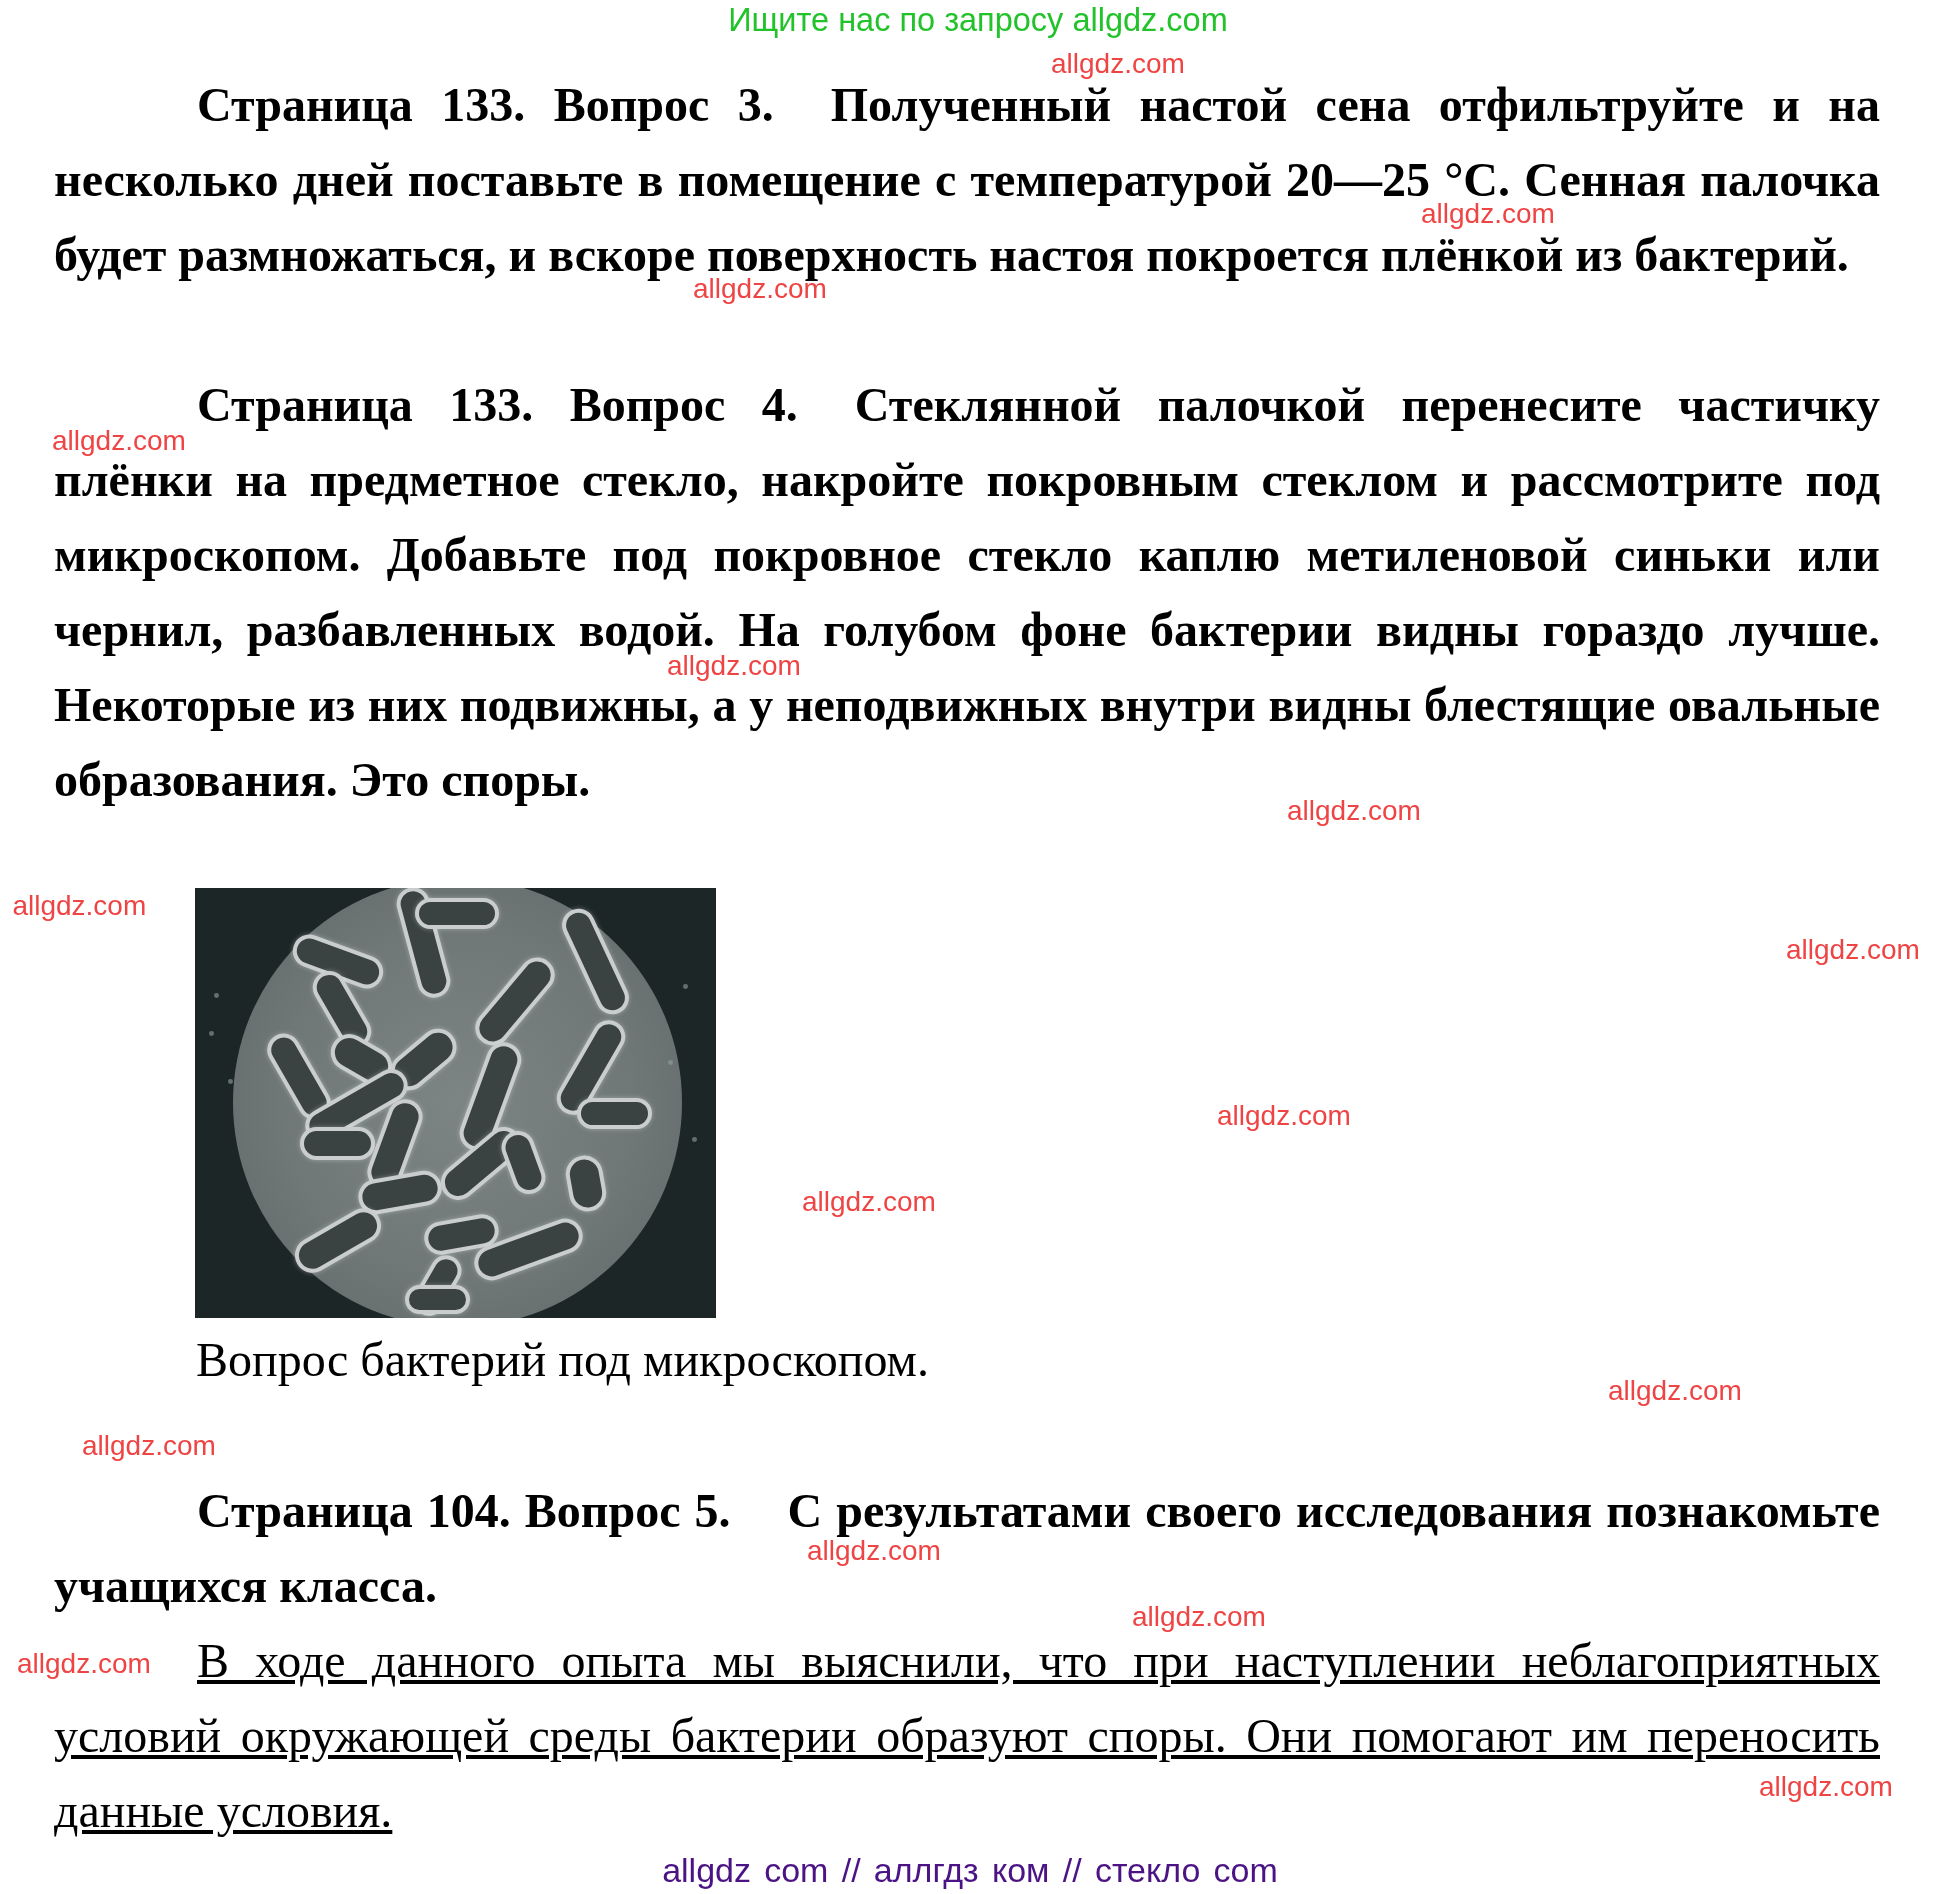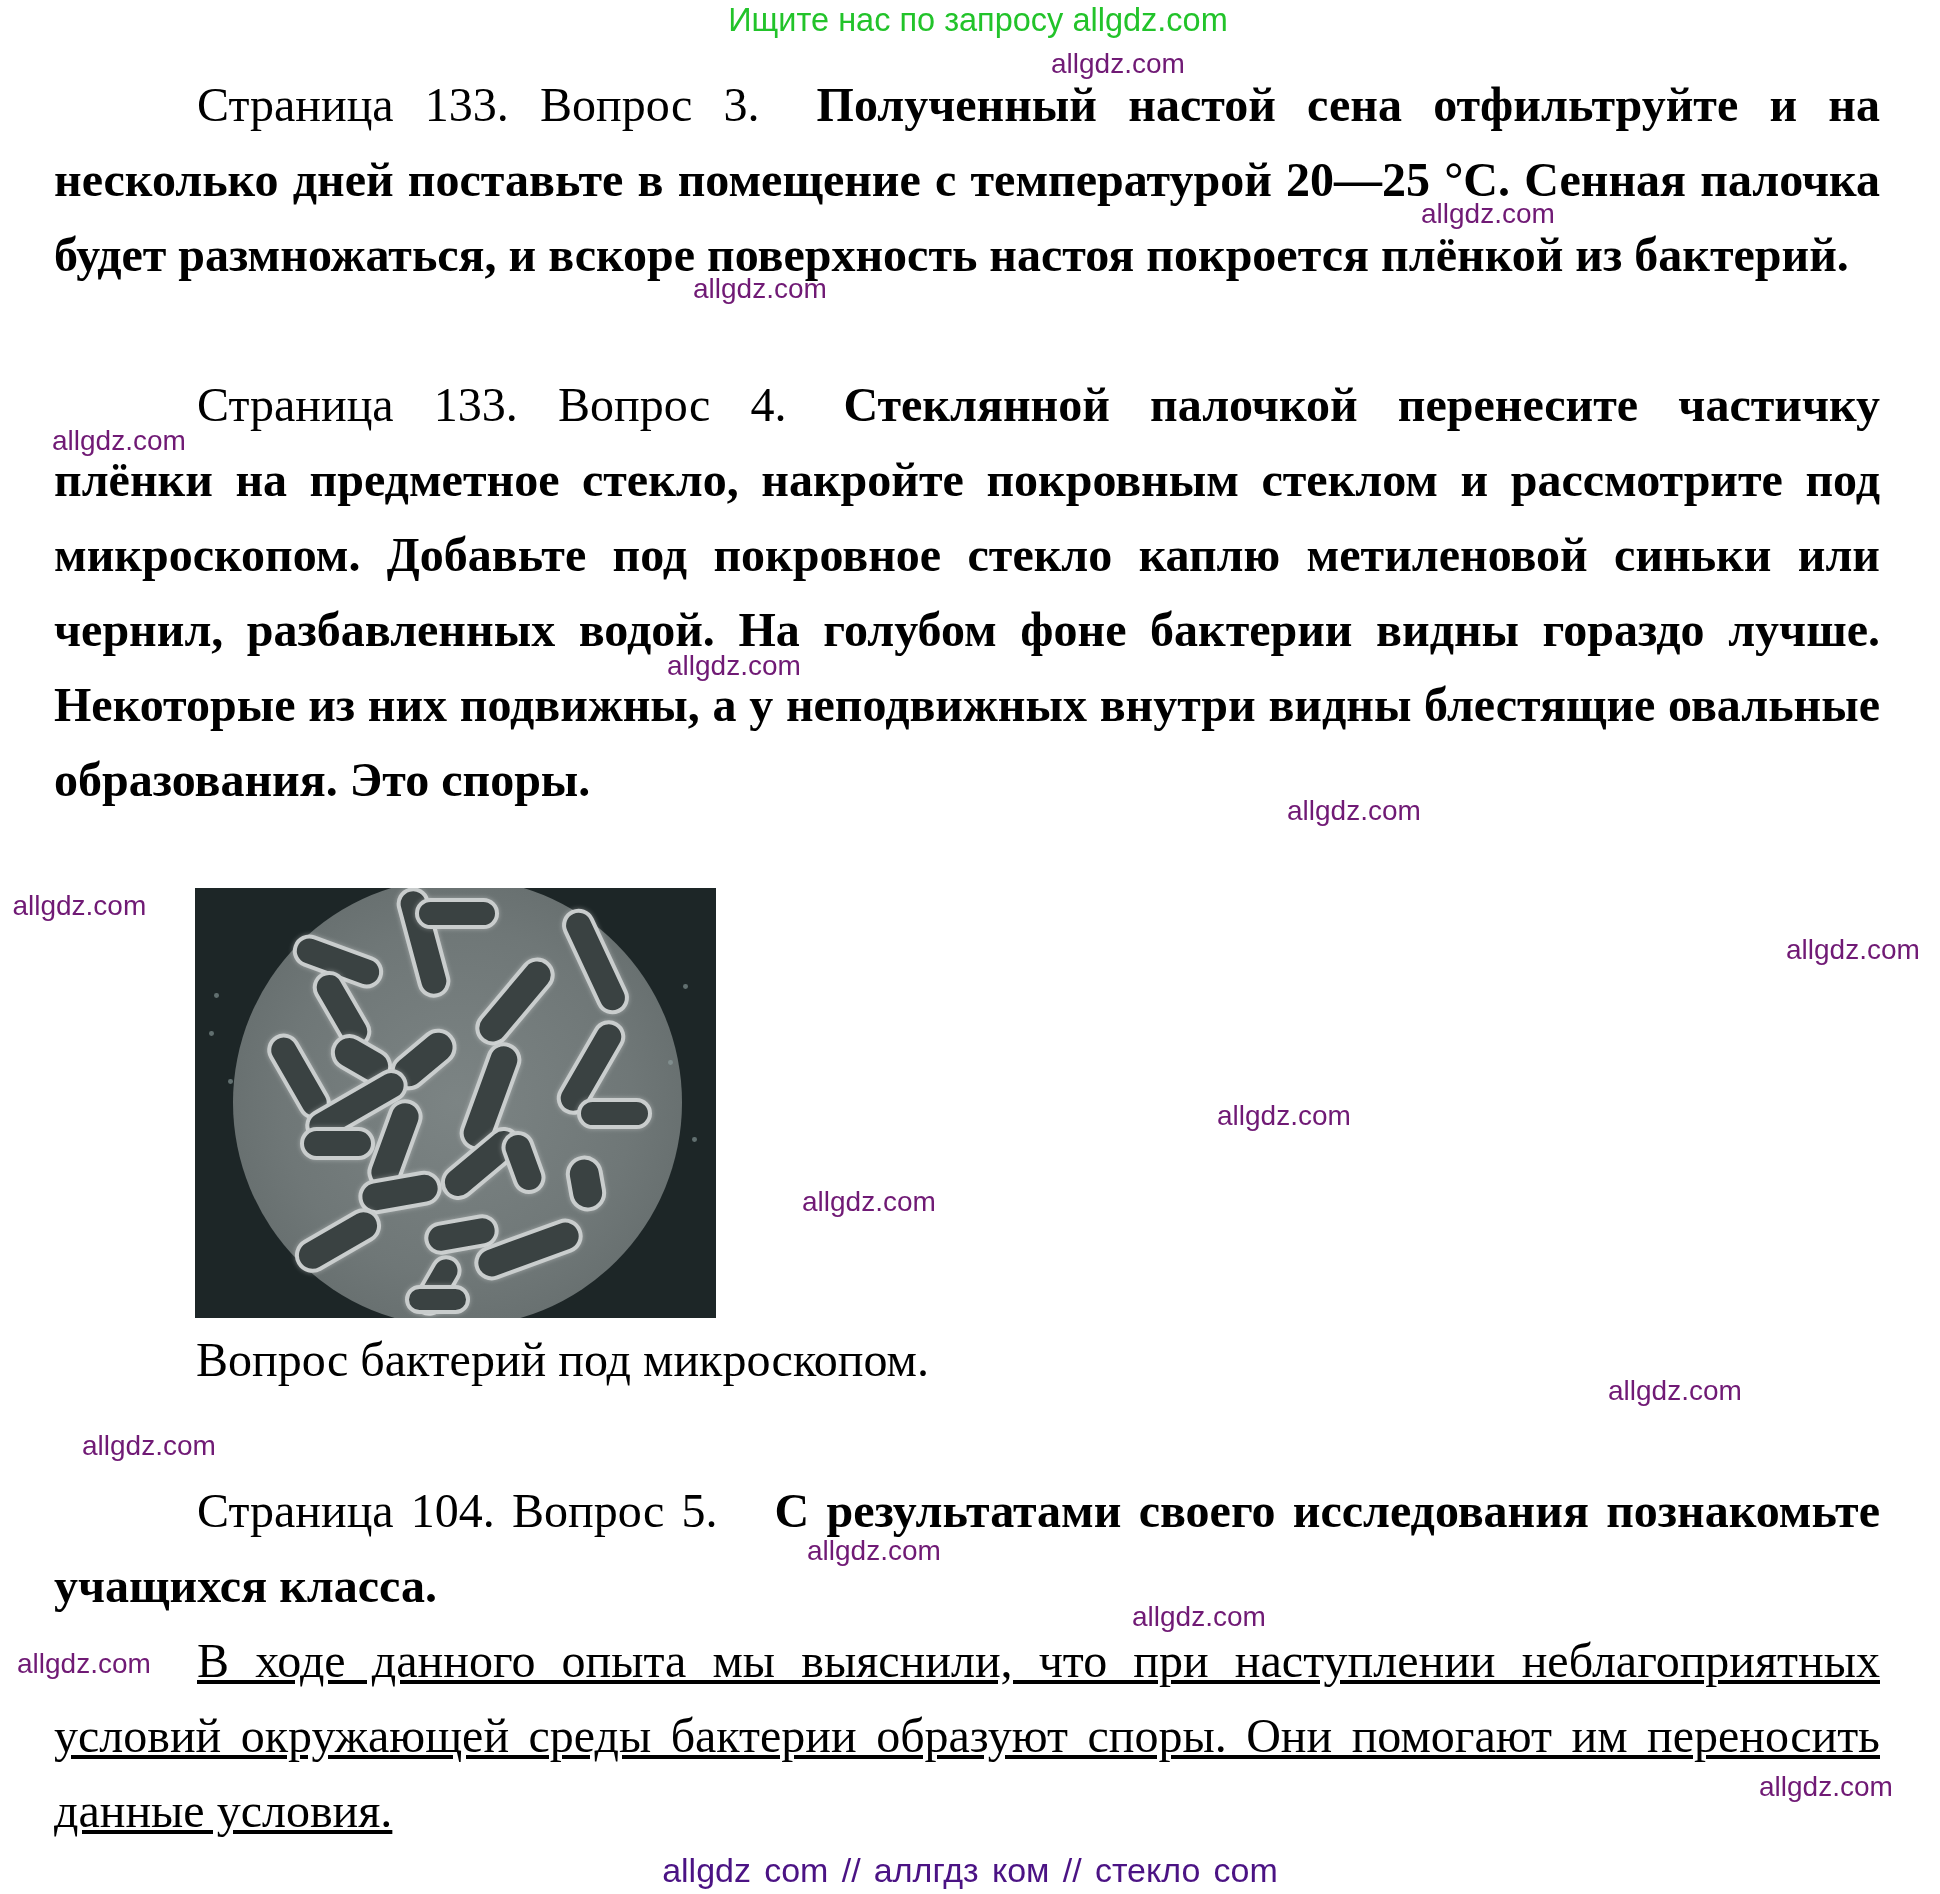--- a/index.html
+++ b/index.html
@@ -1,22 +1,22 @@
 <!DOCTYPE html>
 <html><head>
 <meta charset="utf-8">
 <style>
   html, body { margin:0; padding:0; background:#ffffff; }
   body { width:1940px; height:1895px; position:relative; overflow:hidden; font-family:"Liberation Serif", serif; color:#000; }
   .top-banner { position:absolute; top:1.9px; left:0; width:1940px; text-align:center; font-family:"Liberation Sans", sans-serif; font-size:32.5px; color:#22c32a;margin-left:8px; }
-  .wm { position:absolute; font-family:"Liberation Sans", sans-serif; font-size:28px; color:#701a75; white-space:nowrap; }
+  .wm { position:absolute; font-family:"Liberation Sans", sans-serif; font-size:28px; color:#ef4444; white-space:nowrap; }
   .para { position:absolute; left:54px; width:1826px; font-size:48px; line-height:75px; text-align:justify; text-align-last:left; }
   .para.bold { font-weight:bold; }
   .para .indent { display:inline-block; width:143px; }
-  .heading { font-weight:normal; margin-right:57px; }
+  .heading { font-weight:bold; margin-right:57px; }
   .figure { position:absolute; left:195px; top:888px; width:521px; height:430px; background:#1d2627; overflow:hidden; }
   .figure .field { position:absolute; left:-19px; top:-19px; width:449px; height:449px; left:38px; top:-9.6px; border-radius:50%; background:radial-gradient(circle at 50% 50%, #7c8484 0%, #6f7777 55%, #5d6565 100%); }
   .cell { position:absolute; border-radius:38px; background:#3a4242; border:4.8px solid #c9cdcd; box-shadow:0 0 5.7px rgba(255,255,255,0.35); }
   .speck { position:absolute; width:4.8px; height:4.8px; border-radius:50%; background:#8fa0a0; opacity:.6; }
   .caption { position:absolute; left:196px; top:1332px; font-size:48px; }
   .footer { position:absolute; top:1851px; left:0; width:1940px; text-align:center; font-family:"Liberation Sans", sans-serif; font-size:34px; color:#4b1384; word-spacing:3.8px; }
 </style>
 </head>
 <body>
 

